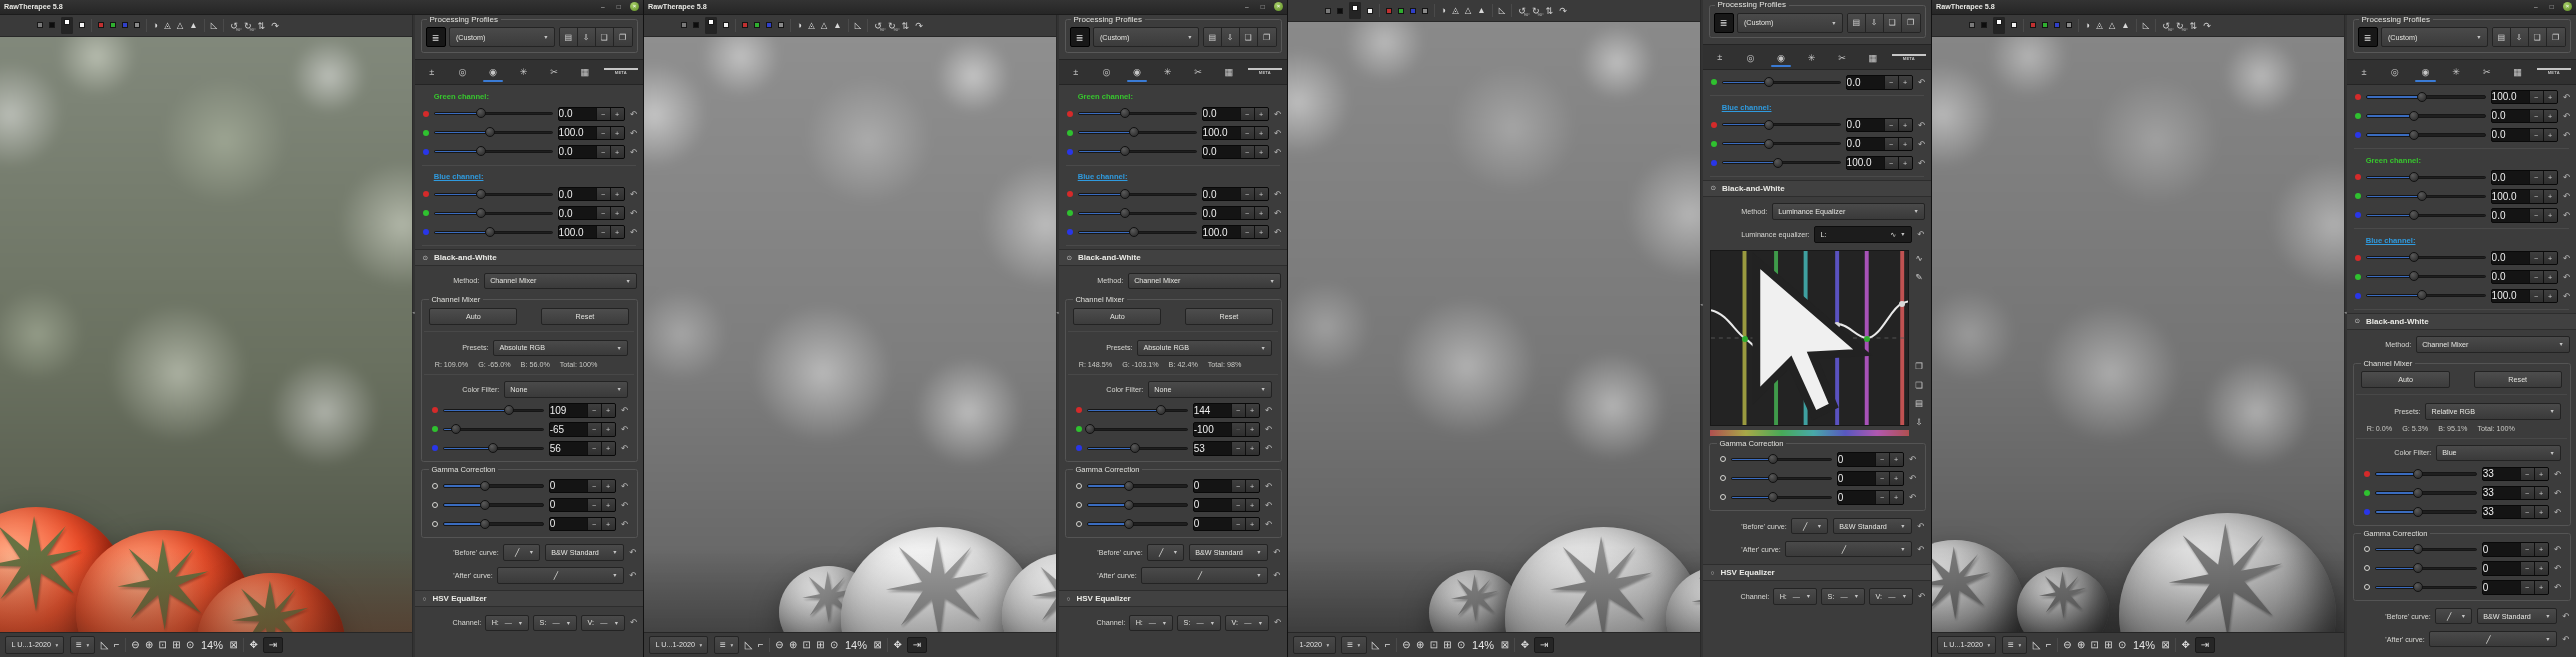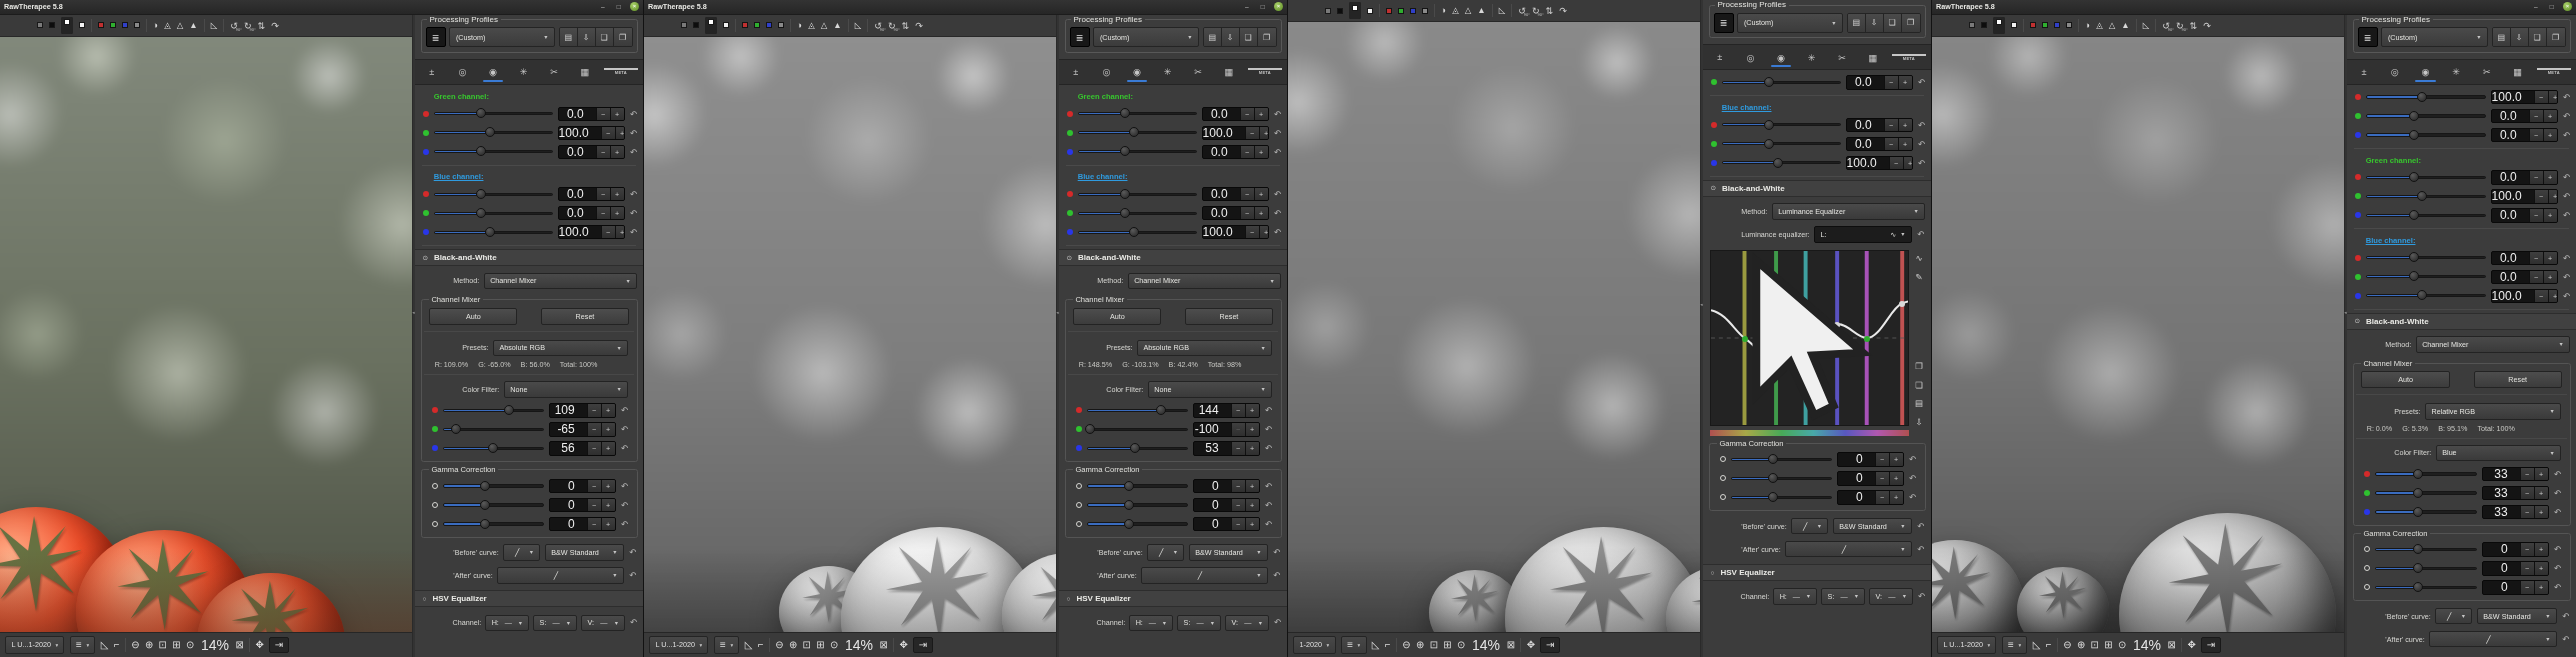--- a/index.html
+++ b/index.html
@@ -70,21 +70,21 @@
   .w3 .t3{left:378px;bottom:-39px;width:112px;height:105px;}
   .w4 .t1{left:-46px;bottom:-39px;width:138px;height:131px;}
   .w4 .t2{left:85px;bottom:-20px;width:92px;height:85px;}
   .w4 .t3{left:187px;bottom:-85px;width:217px;height:204px;}
 
   
   .bbar{flex:0 0 25px;background:#3a3a3a;border-top:0.7px solid #262626;display:flex;align-items:center;gap:5.3px;padding:0 5.3px;color:#d4d4d4;overflow:hidden;}
   .filebox,.lyrbox{height:18.4px;background:linear-gradient(#484848,#3b3b3b);border:0.7px solid #242424;border-radius:2px;display:flex;align-items:center;gap:4.6px;padding:0 5.3px;font-size:7.2px;color:#e0e0e0;white-space:nowrap;}
   .bico{font-size:10px;color:#dcdcdc;line-height:1;}
   .bsep{width:0.7px;height:14.5px;background:#2b2b2b;border-right:0.7px solid #4a4a4a;}
-  .zoomval{font-size:14px;color:#e4e4e4;padding:0 1.3px;text-align:right;}
+  .zoomval{font-size:11px;color:#e4e4e4;padding:0 1.3px;text-align:right;}
   .detach{background:#262626;border:0.7px solid #191919;border-radius:2px;padding:2px 4.6px;}
   .caret{font-size:5.3px;color:#c6c6c6;}
 
   .split{flex:0 0 3.3px;background:#333;position:relative;border-left:0.7px solid #2a2a2a;}
   .split span{position:absolute;top:46%;left:-0.7px;font-size:4.6px;color:#9a9a9a;}
 
   
   .panel{flex:1;background:#3c3c3c;display:flex;flex-direction:column;overflow:hidden;font-size:7.2px;color:#d6d6d2;min-width:0;}
   .pframe{margin:4.6px 5.3px 1.3px;border:0.7px solid #585858;border-radius:2.6px;position:relative;padding:7.2px 4px 4.6px;}
   .plegend{position:absolute;top:-5.3px;left:5.3px;background:#3c3c3c;padding:0 2.6px;font-size:8px;color:#e4e4e0;}
@@ -106,21 +106,21 @@
   .grouplbl{font-weight:bold;padding:4.6px 0 3.3px 18.4px;font-size:7.6px;}
   .grouplbl.green{color:#37c52e;} .grouplbl.blue{color:#2f9bdf;text-decoration:underline;}
   .srow{display:flex;align-items:center;gap:4.6px;height:19px;padding:0 5.3px 0 8px;}
   .dot{width:6px;height:6px;border-radius:50%;flex:0 0 6px;}
   .dot.ring{background:transparent !important;width:6px;height:6px;border:1.3px solid;}
   .dr{background:#d42a2a;border-color:#c03030;} .dg{background:#2fc12f;border-color:#2fae2f;} .db{background:#2936e8;border-color:#3040c8;}
   .track{flex:1;height:3.3px;background:#1e1e1e;border:0.7px solid #161616;border-radius:2px;position:relative;}
   .fill{position:absolute;left:0;top:0;bottom:0;background:#3a6cc0;border-radius:2px;}
   .thumb{position:absolute;top:50%;width:10px;height:10px;margin-top:-5.3px;margin-left:-5.3px;background:radial-gradient(circle at 35% 30%,#5a5a5a,#333 72%);border:0.7px solid #121212;border-radius:50%;}
   .valbox{display:flex;align-items:center;background:#141414;border:0.7px solid #090909;border-radius:2px;height:14.5px;flex:0 0 67px;overflow:hidden;}
-  .val{flex:1;text-align:right;padding-right:12px;color:#efefef;font-size:12px;}
+  .val{flex:1;text-align:left;padding-right:12px;color:#efefef;font-size:10px;}
   .mm,.pp{width:14px;flex:0 0 14px;text-align:center;color:#ccc;background:linear-gradient(#3f3f3f,#2f2f2f);height:100%;line-height:14px;border-left:0.7px solid #101010;font-size:7.2px;}
   .mm.dim{color:#666;}
   .rst{color:#b5b5b5;font-size:8.5px;flex:0 0 8.5px;text-align:center;line-height:1;}
   .gsep{height:0.7px;background:#4a4a4a;margin:3.3px 6.6px 2.6px;}
   .sect{display:flex;align-items:center;gap:6px;height:17px;padding:0 7.2px;background:#414141;border-top:0.7px solid #2d2d2d;border-bottom:0.7px solid #2d2d2d;margin:3.3px 0;font-weight:bold;color:#eaeae6;font-size:8px;}
   .sic{color:#c2c2c2;font-size:6.6px;font-weight:normal;}
   .mrow{display:flex;align-items:center;gap:4.6px;padding:3.3px 6px;}
   .mlabel{flex:0 0 auto;color:#d8d8d4;padding-left:32px;}
   .combo{display:flex;align-items:center;gap:4px;background:linear-gradient(#4a4a4a,#3a3a3a);border:0.7px solid #232323;border-radius:2px;height:16.4px;padding:0 5.3px;flex:1;min-width:0;}
   .combo .cv{flex:1;color:#e6e6e2;white-space:nowrap;overflow:hidden;}

